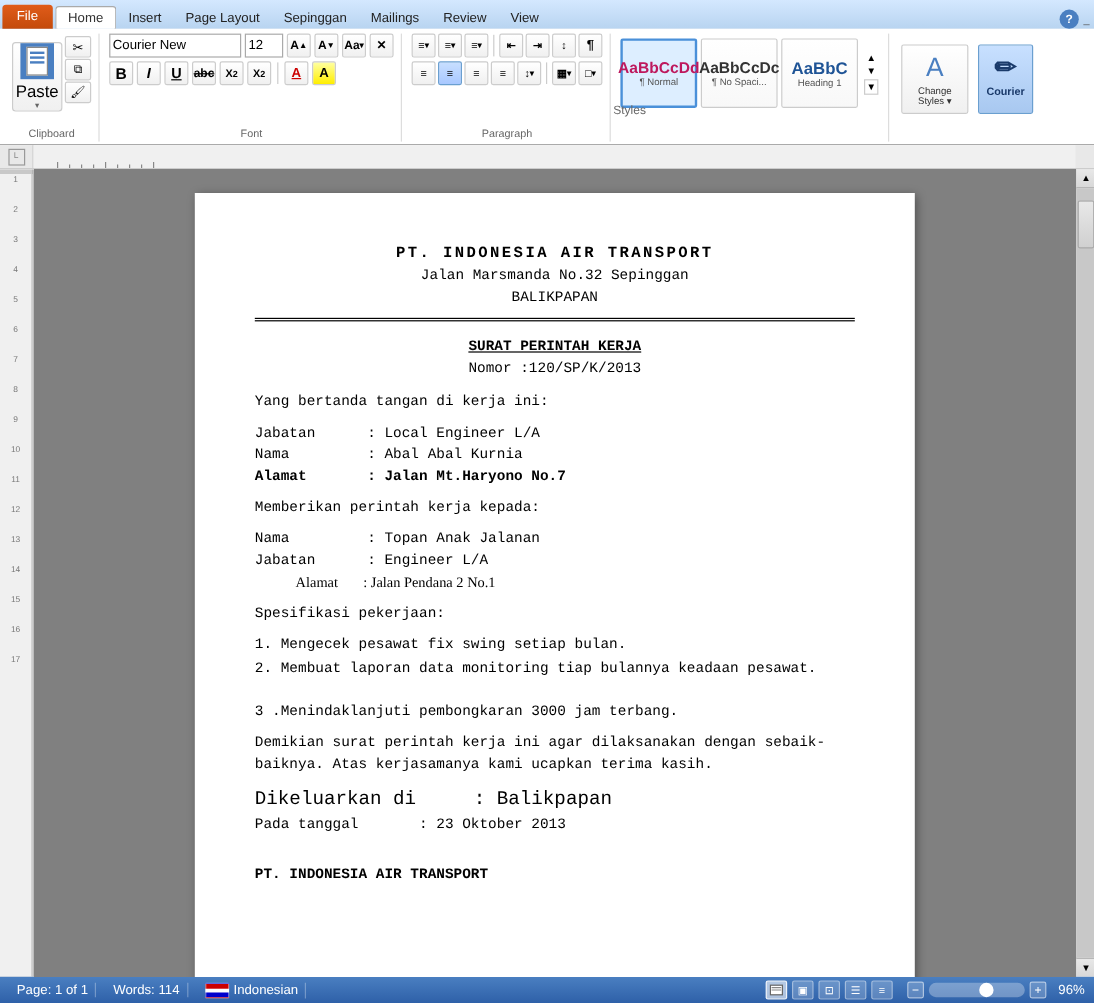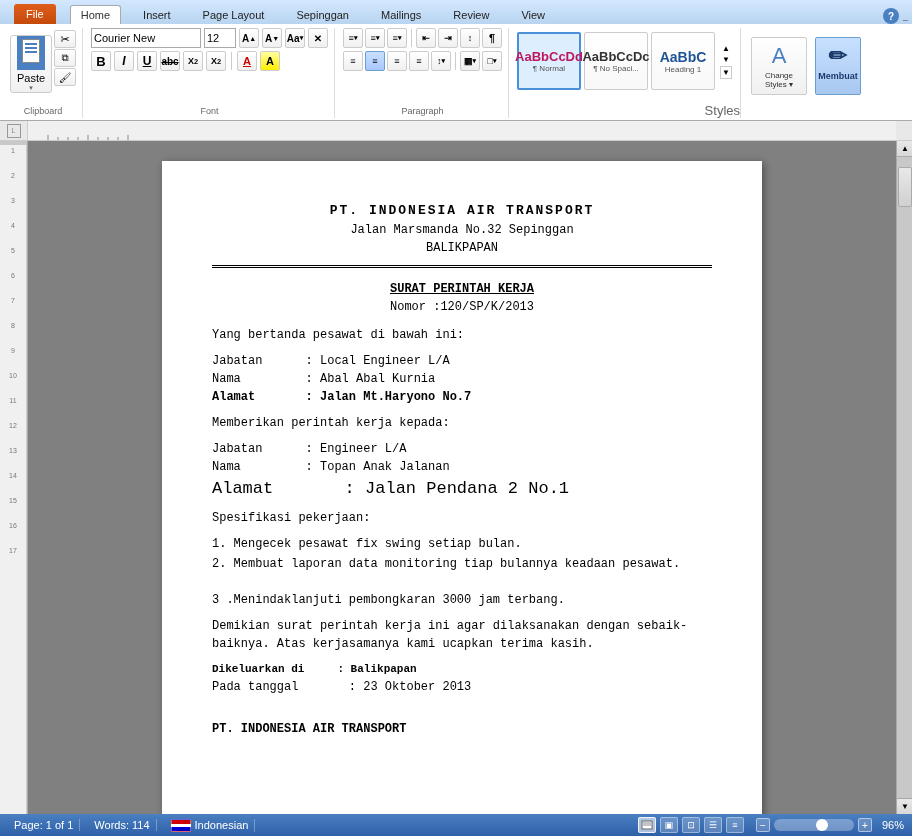--- a/index.html
+++ b/index.html
@@ -1,20 +1,20 @@
 <!DOCTYPE html>
 <html><head>
   <meta charset="utf-8">
   <style>
     * { box-sizing: border-box; margin: 0; padding: 0; }
     body { font-family: 'Segoe UI', Arial, sans-serif; font-size: 12px; background: #f0f0f0; width: 912px; height: 836px; overflow: hidden; display: flex; flex-direction: column; }
 
     
     .ribbon-tabs { display: flex; align-items: flex-end; background: linear-gradient(to bottom, #d4e8ff, #b8d4f0); height: 24px; padding-left: 2px; }
-    .ribbon-tab { padding: 3px 10px; font-size: 11px; cursor: pointer; border-radius: 3px 3px 0 0; margin-left: 12px; }
+    .ribbon-tab { padding: 3px 10px; font-size: 11px; cursor: pointer; border-radius: 3px 3px 0 0; }
     .ribbon-tab.active { background: white; color: #333; border: 1px solid #aaa; border-bottom: none; }
     .ribbon-tab:not(.active) { color: #222; }
     .ribbon-tab.file-tab { background: linear-gradient(to bottom, #e05c1a, #c44a0a); color: white; padding: 4px 12px; border-radius: 3px 3px 0 0; margin-right: 2px; }
 
     
     .ribbon { background: white; border-bottom: 1px solid #aaa; padding: 4px 4px 2px 4px; display: flex; align-items: stretch; gap: 2px; min-height: 95px; }
     .ribbon-group-label { font-size: 9px; color: #666; position: absolute; bottom: 2px; width: 100%; text-align: center; }
 
     
     .clipboard-group { display: flex; flex-direction: column; align-items: center; border-right: 1px solid #ddd; padding: 0 6px 2px 6px; position: relative; min-width: 70px; }
@@ -38,21 +38,21 @@
     .font-btn.strike { text-decoration: line-through; }
     .font-btn.highlight { background: linear-gradient(to bottom, #ffe, #ffd); }
 
     
     .para-group { display: flex; flex-direction: column; align-items: flex-start; border-right: 1px solid #ddd; padding: 0 6px 14px 6px; position: relative; min-width: 160px; }
     .para-group .ribbon-group-label { position: absolute; bottom: 2px; left: 0; width: 100%; text-align: center; font-size: 9px; color: #666; }
     .para-row { display: flex; align-items: center; gap: 2px; margin-bottom: 3px; }
 
     
     .styles-group { display: flex; flex-direction: column; border-right: 1px solid #ddd; padding: 0 6px 14px 6px; position: relative; min-width: 220px; }
-    .styles-group .ribbon-group-label { position: absolute; bottom: 0; left: 0; width: 100%; text-align: right; font-size: 13px; color: #666; }
+    .styles-group .ribbon-group-label { position: absolute; bottom: 20px; left: 0; width: 100%; text-align: left; font-size: 10px; color: #666; }
     .styles-row { display: flex; align-items: center; gap: 3px; }
     .style-btn { width: 64px; height: 58px; display: flex; flex-direction: column; align-items: center; justify-content: center; border: 1px solid #ccc; border-radius: 2px; cursor: pointer; font-size: 9px; padding: 2px; }
     .style-btn.active { background: #ddeeff; border-color: #4a90d9; border-width: 2px; }
     .style-btn:not(.active) { background: linear-gradient(to bottom, #fff, #f8f8f8); }
     .style-preview { font-size: 14px; font-weight: bold; color: #333; }
     .style-label { font-size: 8px; color: #555; text-align: center; }
     .style-arrow { width: 16px; display: flex; flex-direction: column; align-items: center; justify-content: center; gap: 2px; }
 
     
     .right-group { display: flex; align-items: center; gap: 8px; padding: 0 8px 14px 8px; }
@@ -123,21 +123,21 @@
     <div class="clipboard-group">
       <div class="clipboard-top">
         <div class="paste-btn">
           <div style="width:28px;height:34px;background:#4a7fc1;position:relative;display:flex;align-items:center;justify-content:center;">
             <div style="width:18px;height:24px;background:white;border:1px solid #888;position:absolute;top:3px;display:flex;flex-direction:column;align-items:center;padding-top:2px;">
               <div style="width:12px;height:2px;background:#4a7fc1;margin:1px 0;"></div>
               <div style="width:12px;height:2px;background:#4a7fc1;margin:1px 0;"></div>
               <div style="width:12px;height:2px;background:#4a7fc1;margin:1px 0;"></div>
             </div>
           </div>
-          <div style="font-size:11px;margin-top:2px;">Paste</div>
+          <div style="font-size:14px;margin-top:2px;">Paste</div>
           <div style="font-size:7px;color:#666;">▾</div>
         </div>
         <div class="clipboard-right">
           <div class="small-btn">
             <span style="font-size:11px;">✂</span>
           </div>
           <div class="small-btn">
             <span style="font-size:10px;">⧉</span>
           </div>
           <div class="small-btn">
@@ -218,21 +218,21 @@
       <div class="ribbon-group-label">Styles</div>
     </div>
 
     <div class="right-group">
       <div class="change-styles-btn">
         <div style="font-size:22px;color:#4a7fc1;margin-bottom:2px;">A</div>
         <div style="font-size:8px;text-align:center;color:#333;">Change<br>Styles ▾</div>
       </div>
       <div class="editing-indicator">
         <div style="font-size:22px;color:#1a3a6a;margin-bottom:2px;">✏</div>
-        <div style="font-size:9px;font-weight:bold;color:#1a3a6a;">Membuat</div>
+        <div style="font-size:9px;font-weight:bold;color:#1a3a6a;">Courier</div>
       </div>
     </div>
 
   </div>
 </div>
 
 <div class="ruler-area">
   <div class="ruler-side" style="width:28px;display:flex;align-items:center;justify-content:center;font-size:8px;color:#888;">
     <div style="width:14px;height:14px;border:1px solid #999;display:flex;align-items:center;justify-content:center;font-size:7px;cursor:pointer;">L</div>
   </div>
@@ -292,46 +292,46 @@
       </div>
 
       <div style="border-top:3px double #000;margin:4px 0;"></div>
 
       <div class="section-title">
         <div class="underline-text">SURAT PERINTAH KERJA</div>
         <div>Nomor :120/SP/K/2013</div>
       </div>
 
       <div class="content">
-        <div class="para">Yang bertanda pesawat di bawah ini:</div>
+        <div class="para">Yang bertanda tangan di kerja ini:</div>
 
         <div class="info-block">
           <div style="font-family:'Courier New',monospace;font-size:12px;">Jabatan&nbsp;&nbsp;&nbsp;&nbsp;&nbsp;&nbsp;: Local Engineer L/A</div>
           <div style="font-family:'Courier New',monospace;font-size:12px;">Nama&nbsp;&nbsp;&nbsp;&nbsp;&nbsp;&nbsp;&nbsp;&nbsp;&nbsp;: Abal Abal Kurnia</div>
           <div style="font-family:'Courier New',monospace;font-size:12px;font-weight:bold;">Alamat&nbsp;&nbsp;&nbsp;&nbsp;&nbsp;&nbsp;&nbsp;: Jalan Mt.Haryono No.7</div>
         </div>
 
         <div class="para">Memberikan perintah kerja kepada:</div>
 
         <div class="info-block">
+          <div style="font-family:'Courier New',monospace;font-size:12px;">Nama&nbsp;&nbsp;&nbsp;&nbsp;&nbsp;&nbsp;&nbsp;&nbsp;&nbsp;: Topan Anak Jalanan</div>
           <div style="font-family:'Courier New',monospace;font-size:12px;">Jabatan&nbsp;&nbsp;&nbsp;&nbsp;&nbsp;&nbsp;: Engineer L/A</div>
-          <div style="font-family:'Courier New',monospace;font-size:12px;">Nama&nbsp;&nbsp;&nbsp;&nbsp;&nbsp;&nbsp;&nbsp;&nbsp;&nbsp;: Topan Anak Jalanan</div>
-          <div style="font-family:Liberation Mono, monospace;font-size:17px;">Alamat&nbsp;&nbsp;&nbsp;&nbsp;&nbsp;&nbsp;&nbsp;: Jalan Pendana 2 No.1</div>
+          <div style="font-family:Liberation Serif, serif;font-size:12px;margin-left:34px;">Alamat&nbsp;&nbsp;&nbsp;&nbsp;&nbsp;&nbsp;&nbsp;: Jalan Pendana 2 No.1</div>
         </div>
 
         <div class="para">Spesifikasi pekerjaan:</div>
         <div class="para" style="margin-bottom:2px;">1. Mengecek pesawat fix swing setiap bulan.</div>
         <div class="para" style="margin-bottom:18px;">2. Membuat laporan data monitoring tiap bulannya keadaan pesawat.</div>
         <div class="para">3 .Menindaklanjuti pembongkaran 3000 jam terbang.</div>
 
         <div class="para">Demikian surat perintah kerja ini agar dilaksanakan dengan sebaik-
 baiknya. Atas kerjasamanya kami ucapkan terima kasih.</div>
 
         <div class="info-block">
-          <div style="font-family:'Courier New',monospace;font-size:11px;font-weight:bold;">Dikeluarkan di&nbsp;&nbsp;&nbsp;&nbsp;&nbsp;: Balikpapan</div>
+          <div style="font-family:'Courier New',monospace;font-size:16px;">Dikeluarkan di&nbsp;&nbsp;&nbsp;&nbsp;&nbsp;: Balikpapan</div>
           <div style="font-family:'Courier New',monospace;font-size:12px;">Pada tanggal&nbsp;&nbsp;&nbsp;&nbsp;&nbsp;&nbsp;&nbsp;: 23 Oktober 2013</div>
         </div>
 
         <div style="margin-top:24px;">
           <div style="font-family:'Courier New',monospace;font-size:12px;font-weight:bold;">PT. INDONESIA AIR TRANSPORT</div>
         </div>
       </div>
     </div>
   </div>
 

